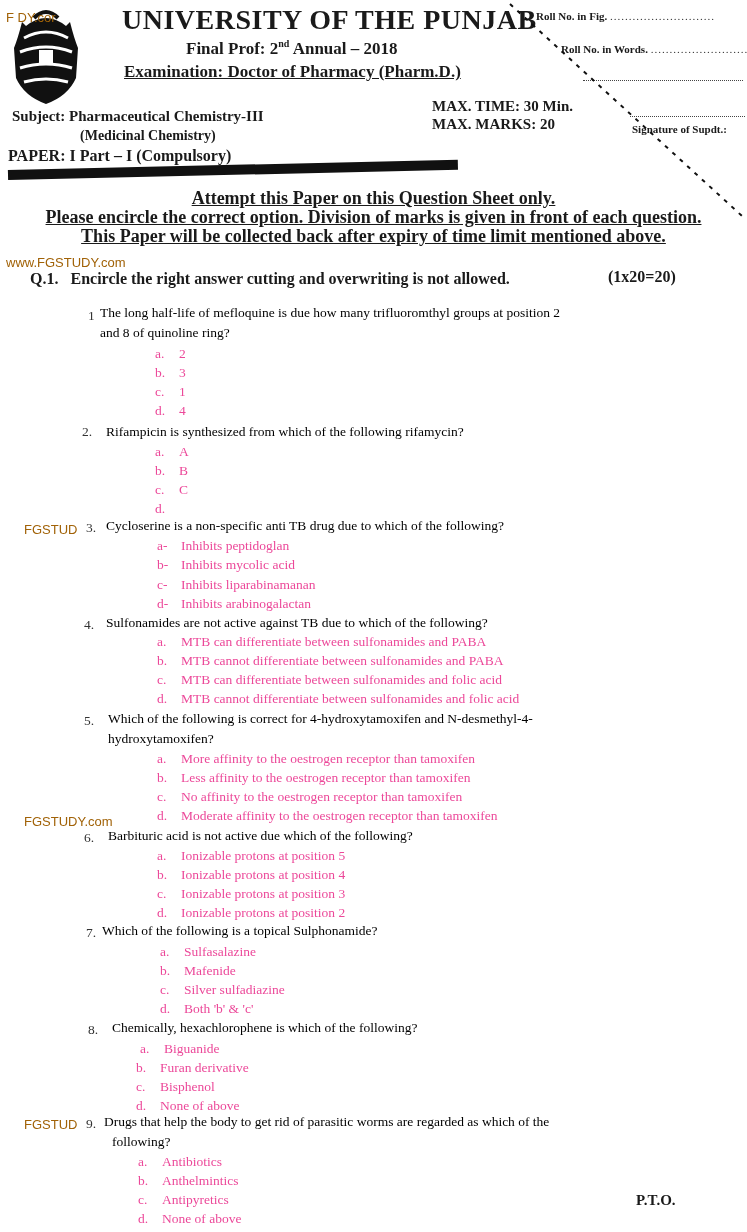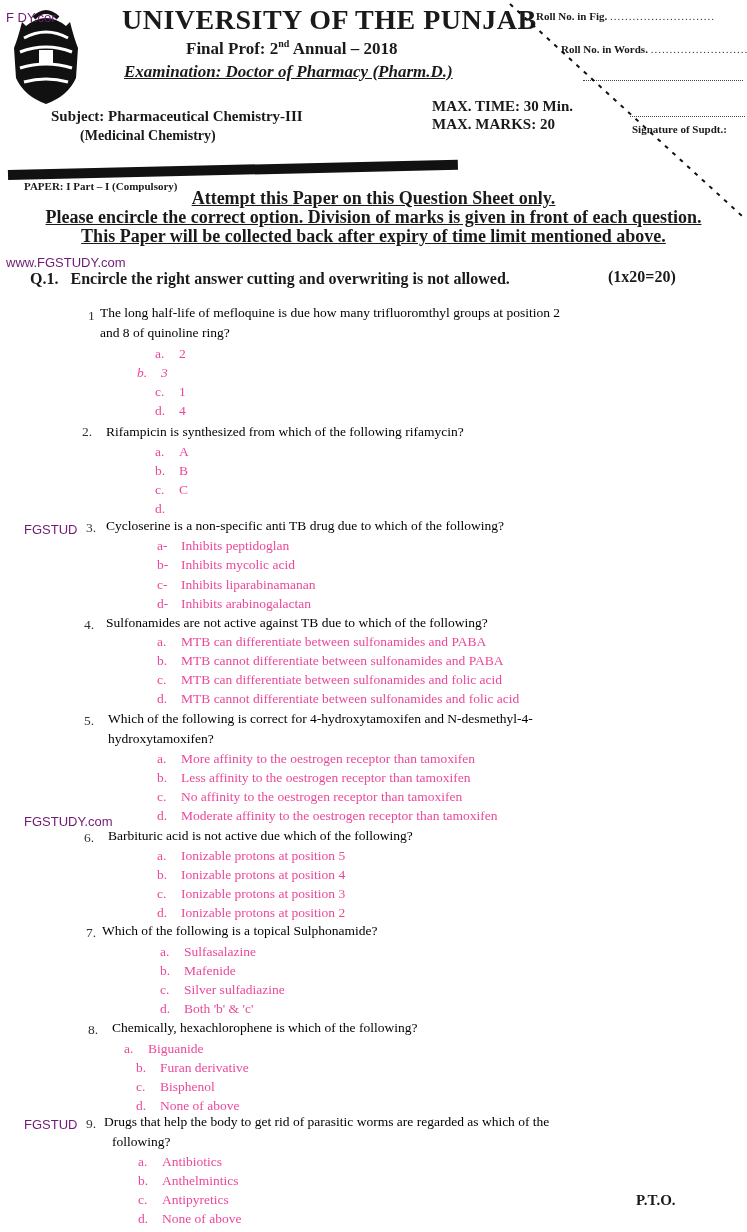--- a/index.html
+++ b/index.html
@@ -1,29 +1,29 @@
 <!DOCTYPE html>
 <html><head>
 <meta charset="utf-8">
 <style>
   html, body { margin: 0; padding: 0; background: #ffffff; }
   body {
     width: 747px; height: 1232px; position: relative; overflow: hidden;
     font-family: "Liberation Serif", "DejaVu Serif", serif; color: #1a1a1a;
   }
   .abs { position: absolute; }
-  .wm { font-family: "Liberation Sans", "DejaVu Sans", sans-serif; font-size: 13px; color: #701a75; white-space: nowrap; }
+  .wm { font-family: "Liberation Sans", "DejaVu Sans", sans-serif; font-size: 13px; color: #a16207; white-space: nowrap; }
   .logo { left: 8px; top: 8px; width: 76px; height: 98px; }
   .uni-title { left: 122px; top: 4px; font-size: 28px; font-weight: bold; letter-spacing: 0.5px; white-space: nowrap; }
   .sub1 { left: 186px; top: 38px; font-size: 17px; font-weight: bold; white-space: nowrap; }
   .sub1 sup { font-size: 10px; }
-  .sub2 { left: 124px; top: 62px; font-size: 17px; font-weight: bold; text-decoration: underline; white-space: nowrap; font-style: italic; }
-  .subject { left: 12px; top: 108px; font-size: 15px; font-weight: bold; white-space: nowrap; margin-left: 39px; }
+  .sub2 { left: 124px; top: 62px; font-size: 17px; font-weight: bold; text-decoration: underline; white-space: nowrap; }
+  .subject { left: 12px; top: 108px; font-size: 15px; font-weight: bold; white-space: nowrap; }
   .subject2 { left: 80px; top: 128px; font-size: 14px; font-weight: bold; white-space: nowrap; }
-  .paper { left: 24px; top: 147px; font-size: 11px; font-weight: bold; white-space: nowrap; margin-top: 33px; }
+  .paper { left: 8px; top: 147px; font-size: 16px; font-weight: bold; white-space: nowrap; }
   .maxtime { left: 432px; top: 98px; font-size: 15px; font-weight: bold; white-space: nowrap; }
   .maxmarks { left: 432px; top: 116px; font-size: 15px; font-weight: bold; white-space: nowrap; }
   .rollfig { left: 536px; top: 10px; font-size: 11px; font-weight: bold; white-space: nowrap; }
   .rollwords { left: 561px; top: 43px; font-size: 11px; font-weight: bold; white-space: nowrap; }
   .blankline { left: 583px; top: 72px; width: 160px; border-bottom: 1px dotted #444; height: 8px; }
   .blankline2 { left: 630px; top: 110px; width: 115px; border-bottom: 1px dotted #444; height: 6px; }
   .sign { left: 632px; top: 123px; font-size: 11px; font-weight: bold; white-space: nowrap; }
   .dots { color: #333; font-weight: normal; letter-spacing: 1px; }
   .thickbar { left: 8px; top: 170px; width: 450px; height: 10px; background: #111; transform: rotate(-1.3deg); transform-origin: left center; }
   .diag { left: 480px; top: 0px; width: 290px; height: 220px; }
@@ -80,21 +80,21 @@
 <div class="abs wm" style="left:6px;top:255px;">www.FGSTUDY.com</div>
 
 <div class="abs q1head"><span>Q.1.</span>&nbsp;&nbsp;&nbsp;<span>Encircle the right answer cutting and overwriting is not allowed.</span></div>
 <div class="abs marks">(1x20=20)</div>
 
 <div>
   <div class="abs qnum" style="left:88px;top:308px;">1</div>
   <div class="abs qtext" style="left:100px;top:305px;">The long half-life of mefloquine is due how many trifluoromthyl groups at position 2</div>
   <div class="abs qtext" style="left:100px;top:325px;">and 8 of quinoline ring?</div>
   <div class="abs opt" style="left:155px;top:346px;"><span class="lbl">a.</span><span>2</span></div>
-  <div class="abs opt" style="left:137px;top:365px;font-style:italic;"><span class="lbl">b.</span><span>3</span></div>
+  <div class="abs opt" style="left:155px;top:365px;"><span class="lbl">b.</span><span>3</span></div>
   <div class="abs opt" style="left:155px;top:384px;"><span class="lbl">c.</span><span>1</span></div>
   <div class="abs opt" style="left:155px;top:403px;"><span class="lbl">d.</span><span>4</span></div>
 </div>
 
 <div>
   <div class="abs qnum" style="left:82px;top:424px;">2.</div>
   <div class="abs qtext" style="left:106px;top:424px;">Rifampicin is synthesized from which of the following rifamycin?</div>
   <div class="abs opt" style="left:155px;top:444px;"><span class="lbl">a.</span><span>A</span></div>
   <div class="abs opt" style="left:155px;top:463px;"><span class="lbl">b.</span><span>B</span></div>
   <div class="abs opt" style="left:155px;top:482px;"><span class="lbl">c.</span><span>C</span></div>
@@ -145,21 +145,21 @@
   <div class="abs qtext" style="left:102px;top:923px;">Which of the following is a topical Sulphonamide?</div>
   <div class="abs opt" style="left:160px;top:944px;"><span class="lbl">a.</span><span>Sulfasalazine</span></div>
   <div class="abs opt" style="left:160px;top:963px;"><span class="lbl">b.</span><span>Mafenide</span></div>
   <div class="abs opt" style="left:160px;top:982px;"><span class="lbl">c.</span><span>Silver sulfadiazine</span></div>
   <div class="abs opt" style="left:160px;top:1001px;"><span class="lbl">d.</span><span>Both 'b' &amp; 'c'</span></div>
 </div>
 
 <div>
   <div class="abs qnum" style="left:88px;top:1022px;">8.</div>
   <div class="abs qtext" style="left:112px;top:1020px;">Chemically, hexachlorophene is which of the following?</div>
-  <div class="abs opt" style="left:124px;top:1041px;"><span class="lbl">a.</span><span>Biguanide</span></div>
+  <div class="abs opt" style="left:140px;top:1041px;"><span class="lbl">a.</span><span>Biguanide</span></div>
   <div class="abs opt" style="left:136px;top:1060px;"><span class="lbl">b.</span><span>Furan derivative</span></div>
   <div class="abs opt" style="left:136px;top:1079px;"><span class="lbl">c.</span><span>Bisphenol</span></div>
   <div class="abs opt" style="left:136px;top:1098px;"><span class="lbl">d.</span><span>None of above</span></div>
 </div>
 
 <div>
   <div class="abs wm" style="left:24px;top:1117px;">FGSTUD</div>
   <div class="abs qnum" style="left:86px;top:1116px;">9.</div>
   <div class="abs qtext" style="left:104px;top:1114px;">Drugs that help the body to get rid of parasitic worms are regarded as which of the</div>
   <div class="abs qtext" style="left:112px;top:1134px;">following?</div>

